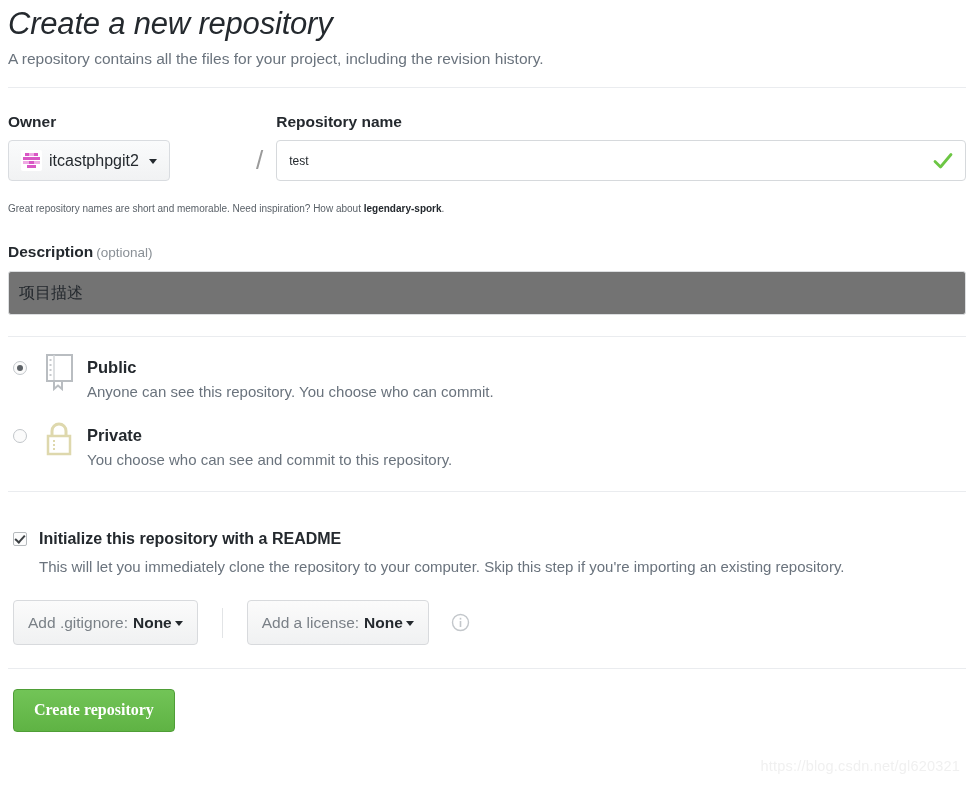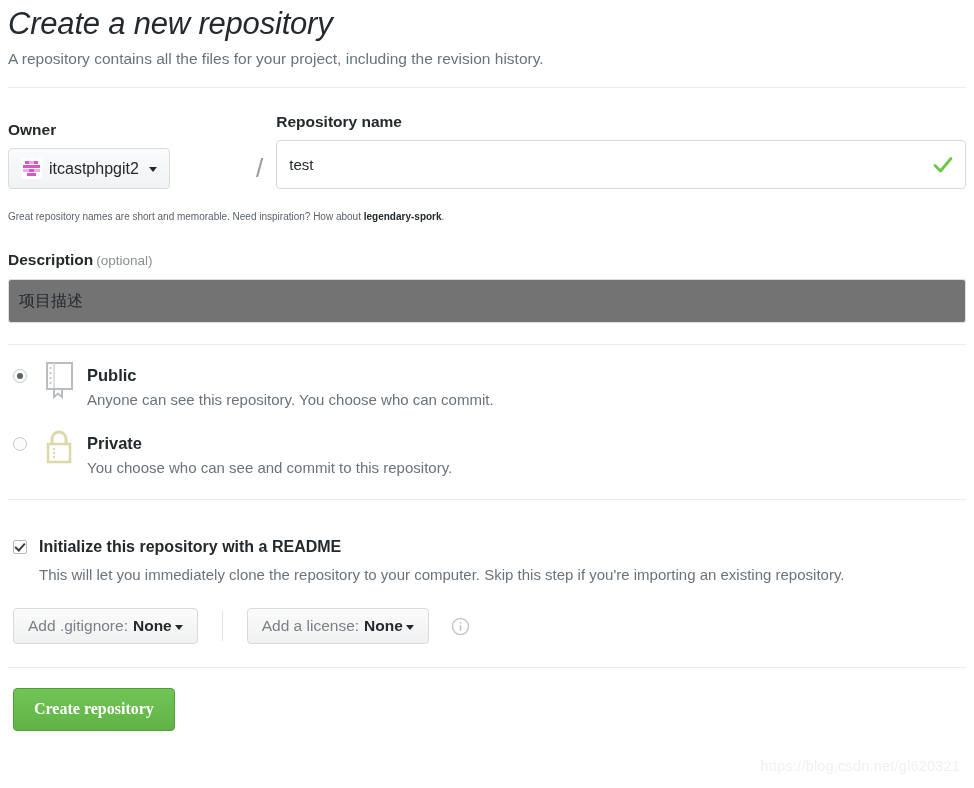--- a/index.html
+++ b/index.html
@@ -108,24 +108,24 @@
     color: #9a9a9a;
     font-weight: 300;
     line-height: 41px;
     margin: 28px 13px 0 12px;
     flex: 0 0 auto;
   }
 
   .name-wrap { position: relative; }
   .name-input {
     width: 100%;
-    height: 49px;
+    height: 41px;
     box-sizing: border-box;
     padding: 0 40px 0 12px;
-    font-size: 15px;
+    font-size: 12px;
     font-family: inherit;
     color: #24292e;
     background: #fff;
     border: 1px solid #d6d9dc;
     border-radius: 4px;
     outline: none;
   }
   .check-icon {
     position: absolute;
     right: 12px;
@@ -271,21 +271,21 @@
   
   .choice-row {
     display: flex;
     align-items: center;
     margin-top: 22px;
     padding-left: 5px;
   }
   .choice-button {
     display: inline-flex;
     align-items: center;
-    height: 36px;
+    height: 45px;
     box-sizing: border-box;
     padding: 0 14px;
     background: linear-gradient(#fbfbfb, #f0f1f2);
     border: 1px solid #d8dadd;
     border-radius: 4px;
     font-size: 15.5px;
     color: #7a8087;
     cursor: pointer;
     white-space: nowrap;
   }

